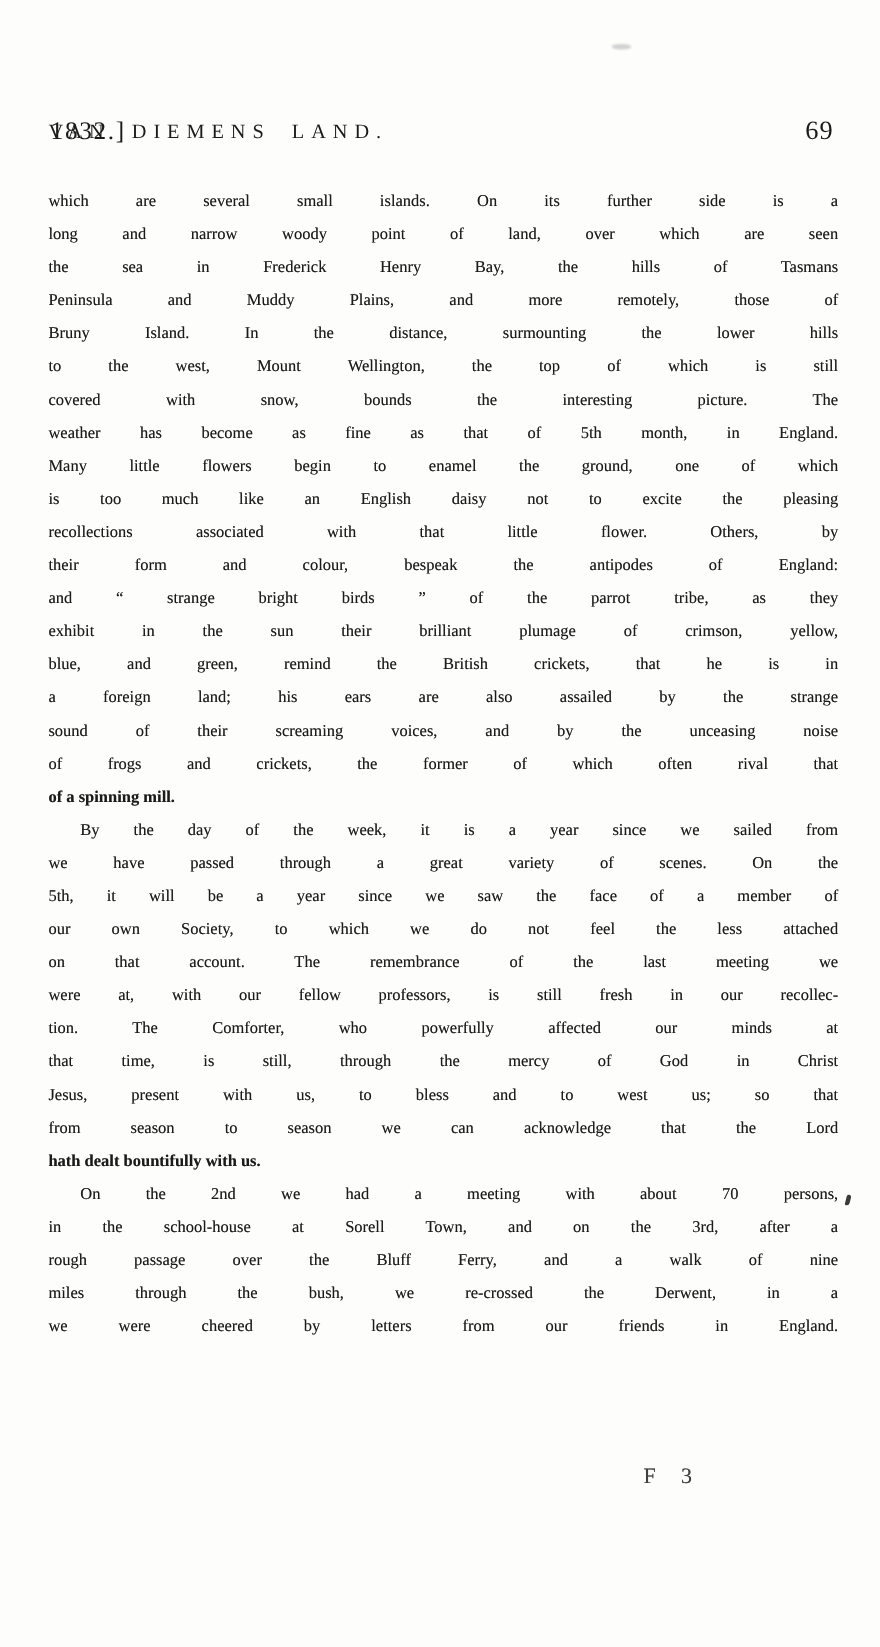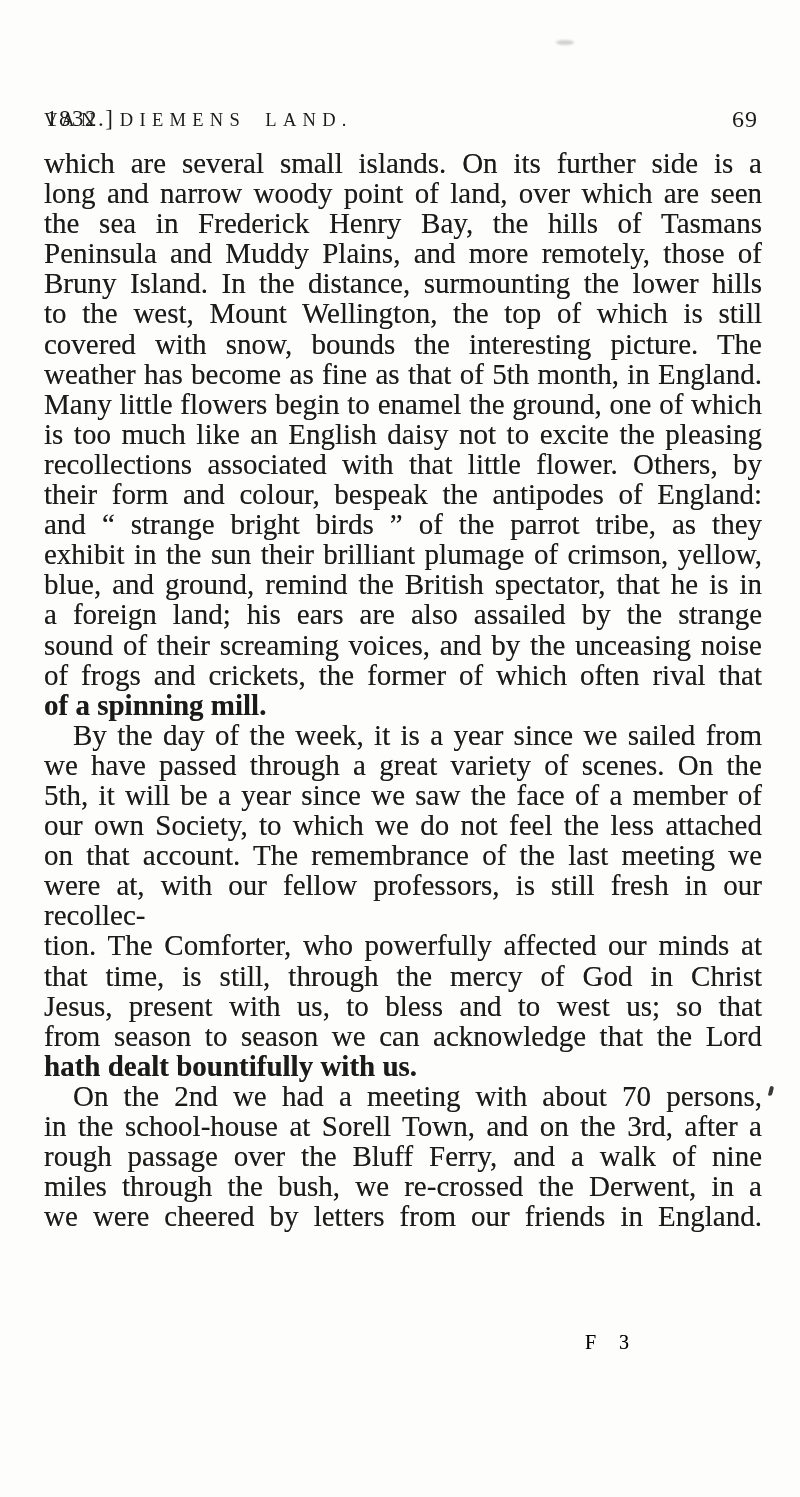--- a/index.html
+++ b/index.html
@@ -42,39 +42,39 @@
     font-size: 18.5px;
     letter-spacing: 0.34em;
     word-spacing: 0.45em;
   }
   .header .pagenum {
     position: absolute; right: 4px; top: 0;
     font-size: 24px; letter-spacing: 1px;
   }
   
   .text-block {
-    position: absolute; left: 44px; top: 148px;
+    position: absolute; left: 44px; top: 168px;
     width: 718px;
-    font-size: 29px;
+    font-size: 15px;
     line-height: 30.1px;
     text-shadow: 0 0 0.5px rgba(25,25,25,0.55);
   }
   .paragraph { margin: 0; padding: 0; }
   .line {
     text-align: justify;
     text-align-last: justify;
   }
   .line.short-last { text-align-last: left; font-weight: bold; }
   .line.indent { text-indent: 29px; }
   
   .signature {
     position: absolute; left: 585px; top: 1331px;
     font-size: 20px;
     letter-spacing: 0.45em;
-    color: #000000;
+    color: #404040;
     text-shadow: 0 0 0.5px rgba(25,25,25,0.5);
   }
 </style>
 </head>
 <body>
 
 <div class="page">
 
   <div class="smudge-top"></div>
 
@@ -94,21 +94,21 @@
       <div class="line">Bruny Island. In the distance, surmounting the lower hills</div>
       <div class="line">to the west, Mount Wellington, the top of which is still</div>
       <div class="line">covered with snow, bounds the interesting picture. The</div>
       <div class="line">weather has become as fine as that of 5th month, in England.</div>
       <div class="line">Many little flowers begin to enamel the ground, one of which</div>
       <div class="line">is too much like an English daisy not to excite the pleasing</div>
       <div class="line">recollections associated with that little flower. Others, by</div>
       <div class="line">their form and colour, bespeak the antipodes of England:</div>
       <div class="line">and “ strange bright birds ” of the parrot tribe, as they</div>
       <div class="line">exhibit in the sun their brilliant plumage of crimson, yellow,</div>
-      <div class="line">blue, and ground, remind the British spectator, that he is in</div>
+      <div class="line">blue, and green, remind the British crickets, that he is in</div>
       <div class="line">a foreign land; his ears are also assailed by the strange</div>
       <div class="line">sound of their screaming voices, and by the unceasing noise</div>
       <div class="line">of frogs and crickets, the former of which often rival that</div>
       <div class="line short-last">of a spinning mill.</div>
     </section>
 
     <section class="paragraph">
       <div class="line indent">By the day of the week, it is a year since we sailed from</div>
       <div class="line">we have passed through a great variety of scenes. On the</div>
       <div class="line">5th, it will be a year since we saw the face of a member of</div>

